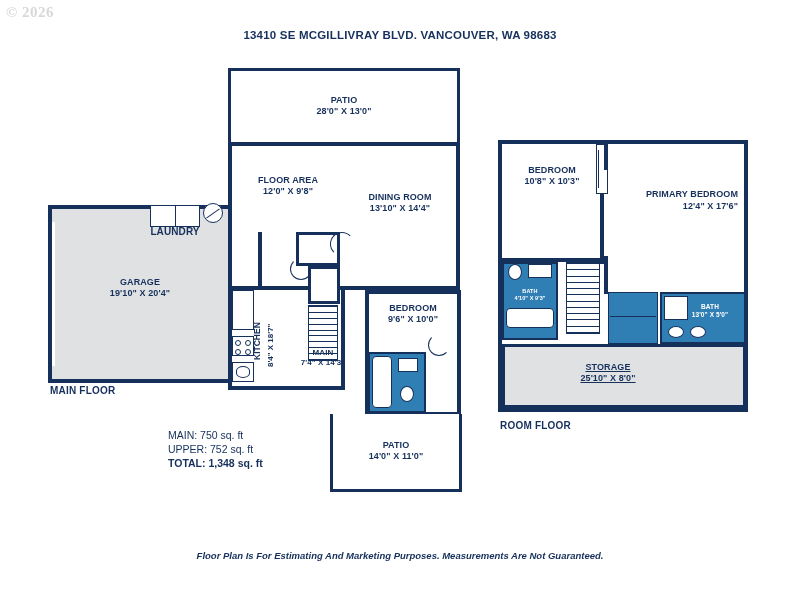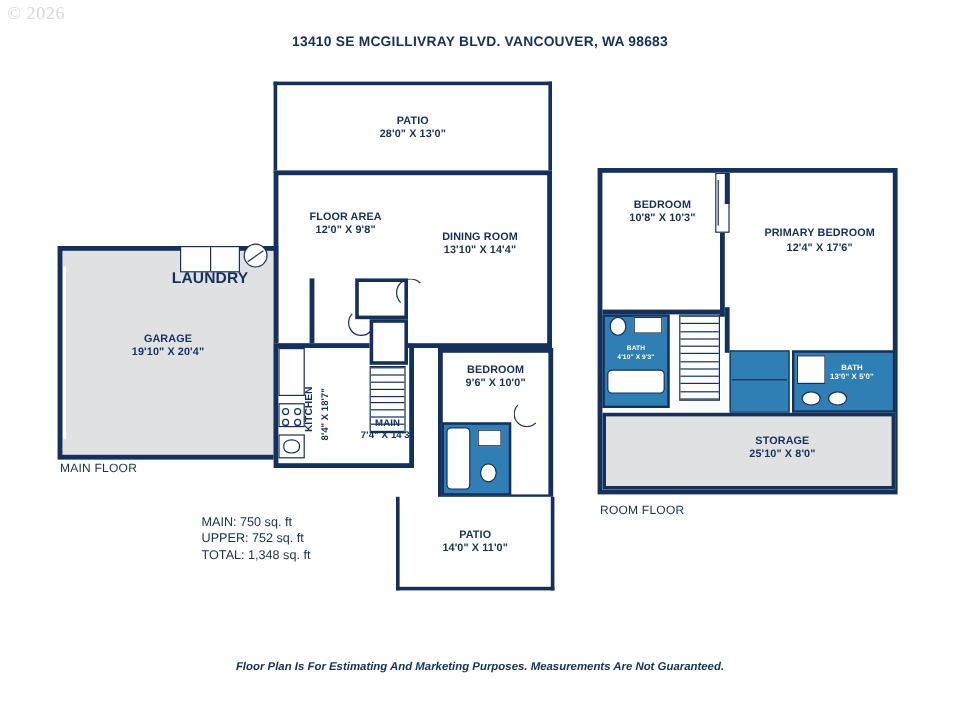--- a/index.html
+++ b/index.html
@@ -16,20 +16,21 @@
     overflow: hidden;
   }
   .watermark {
     position: absolute;
     left: 6px;
     top: 4px;
     font-size: 15px;
     color: #d8d8d8;
     letter-spacing: 0.5px;
     font-family: "Liberation Serif", serif;
+    font-weight: bold;
   }
   .title {
     position: absolute;
     top: 29px;
     left: 0;
     width: 800px;
     text-align: center;
     font-size: 11.5px;
     font-weight: bold;
     letter-spacing: 0.2px;
@@ -42,21 +43,21 @@
     width: 800px;
     text-align: center;
     font-size: 9.5px;
     font-style: italic;
     font-weight: bold;
     color: #16305c;
   }
   .floor-label {
     position: absolute;
     font-size: 10px;
-    font-weight: normal;
+    font-weight: bold;
     color: #16305c;
     letter-spacing: 0.2px;
   }
   
   .wall {
     position: absolute;
     box-sizing: border-box;
     border: 4px solid #16305c;
     background: #ffffff;
   }
@@ -93,21 +94,21 @@
     line-height: 10px;
   }
   .summary {
     position: absolute;
     left: 168px;
     top: 428px;
     font-size: 10.5px;
     line-height: 14px;
     color: #16305c;
   }
-  .summary .total { font-weight: normal; }
+  .summary .total { font-weight: bold; }
   .divider-line {
     position: absolute;
     background: #16305c;
   }
   .fixture {
     position: absolute;
     box-sizing: border-box;
     border: 1.5px solid #16305c;
     background: #ffffff;
   }
@@ -156,21 +157,21 @@
 <div class="label" style="left:78px; top:277px; width:124px;">
   <span class="name">GARAGE</span>
   <span class="dim">19'10" X 20'4"</span>
 </div>
 
 <div class="divider-line" style="left:52px; top:222px; width:3px; height:144px; background:#ffffff;"></div>
 <div class="divider-line" style="left:50px; top:222px; width:1.5px; height:144px;"></div>
 
 <div class="fixture" style="left:150px; top:205px; width:50px; height:22px;"></div>
 <div class="divider-line" style="left:175px; top:206px; width:1.2px; height:20px;"></div>
-<div class="label small" style="left:136px; top:228px; width:78px; font-size:13px;">
+<div class="label small" style="left:136px; top:228px; width:78px; font-size:10px;">
   <span class="name">LAUNDRY</span>
 </div>
 <div class="fixture round" style="left:203px; top:203px; width:20px; height:20px;"></div>
 <div class="divider-line" style="left:205px; top:213px; width:16px; height:1.2px; transform:rotate(-35deg);"></div>
 
 <div class="label" style="left:233px; top:175px; width:110px;">
   <span class="name">FLOOR AREA</span>
   <span class="dim">12'0" X 9'8"</span>
 </div>
 
@@ -247,21 +248,21 @@
 
 <div class="divider-line" style="left:600px; top:144px; width:4px; height:120px;"></div>
 <div class="divider-line" style="left:502px; top:258px; width:100px; height:4px;"></div>
 <div class="label" style="left:505px; top:165px; width:94px;">
   <span class="name">BEDROOM</span>
   <span class="dim">10'8" X 10'3"</span>
 </div>
 <div class="fixture" style="left:596px; top:144px; width:12px; height:50px;"></div>
 <div class="divider-line" style="left:598px; top:150px; width:1.2px; height:38px;"></div>
 
-<div class="label" style="left:628px; top:188px; width:110px; line-height:12px;">
+<div class="label" style="left:628px; top:188px; width:110px; line-height:12px;text-align:right;">
   <span class="name">PRIMARY BEDROOM</span>
   <span class="dim">12'4" X 17'6"</span>
 </div>
 <div class="divider-line" style="left:604px; top:144px; width:4px; height:26px;"></div>
 <div class="divider-line" style="left:604px; top:256px; width:4px; height:38px;"></div>
 
 <div class="wall thinner blue-fill" style="left:502px; top:262px; width:56px; height:78px;"></div>
 <div class="fixture" style="left:506px; top:308px; width:48px; height:20px; border-radius:4px;"></div>
 <div class="fixture round" style="left:508px; top:264px; width:14px; height:16px;"></div>
 <div class="fixture" style="left:528px; top:264px; width:24px; height:14px;"></div>
@@ -290,20 +291,20 @@
 <div class="fixture round" style="left:690px; top:326px; width:16px; height:12px;"></div>
 <div class="fixture" style="left:664px; top:296px; width:24px; height:24px;"></div>
 <div class="label tiny" style="left:676px; top:303px; width:68px; color:#ffffff; font-size:6.5px; line-height:8px;">
   <span class="name">BATH</span>
   <span class="dim">13'0" X 5'0"</span>
 </div>
 <div class="fixture blue-fill" style="left:608px; top:292px; width:50px; height:52px; border-color:#16305c;"></div>
 <div class="divider-line" style="left:610px; top:316px; width:46px; height:1.2px;"></div>
 
 <div class="wall fill-grey" style="left:502px; top:344px; width:244px; height:64px; border-width:3px;"></div>
-<div class="label" style="left:578px; top:362px; width:148px;">
+<div class="label" style="left:534px; top:362px; width:148px;text-decoration:underline;">
   <span class="name">STORAGE</span>
   <span class="dim">25'10" X 8'0"</span>
 </div>
 
 <div class="floor-label" style="left:500px; top:420px;">ROOM FLOOR</div>
 
 <div class="footer">Floor Plan Is For Estimating And Marketing Purposes. Measurements Are Not Guaranteed.</div>
 
 </body></html>

